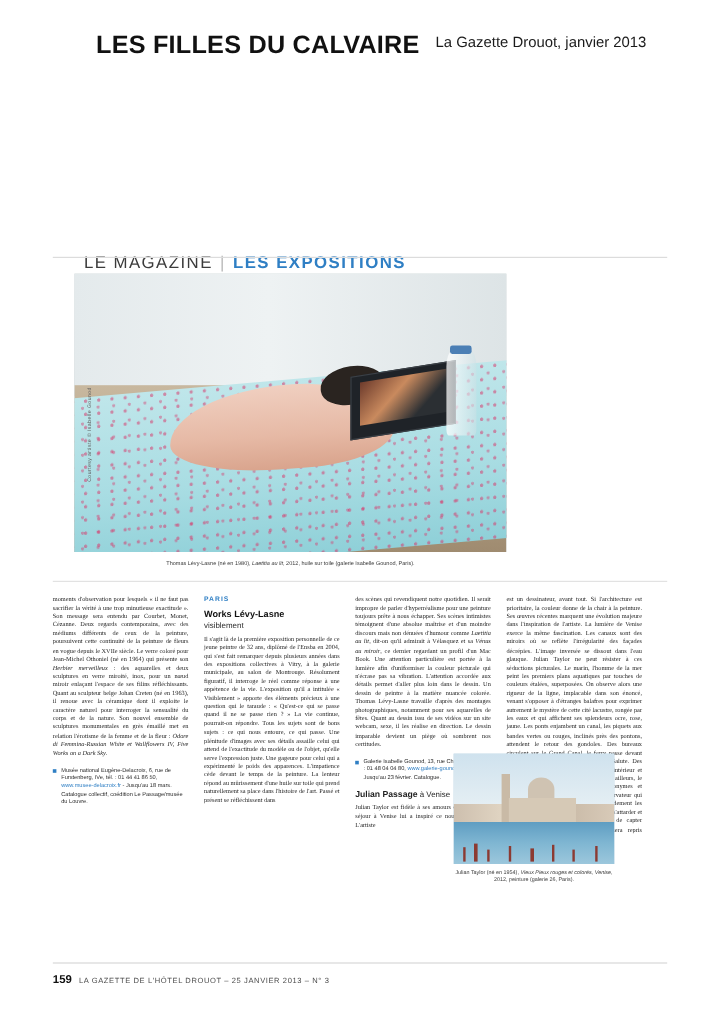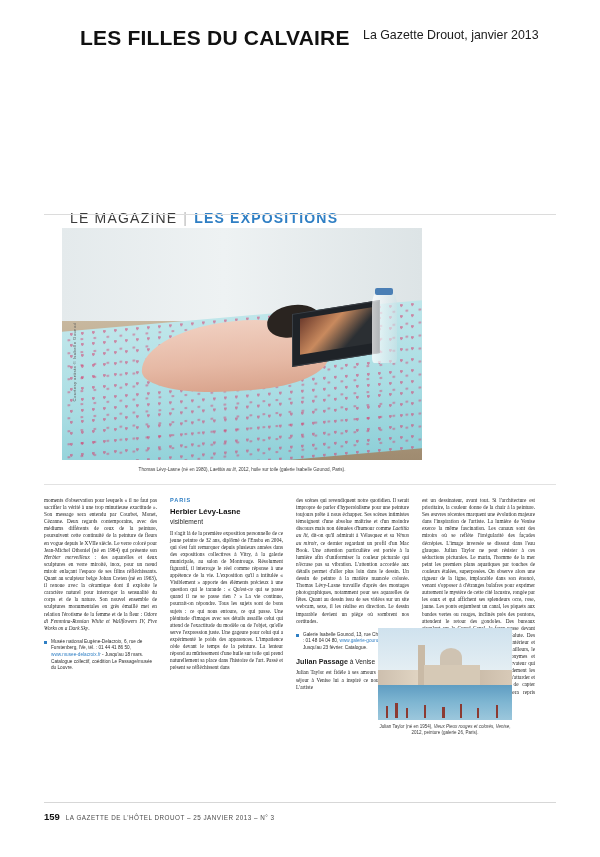--- a/index.html
+++ b/index.html
@@ -257,21 +257,21 @@
         <span>moments d'observation pour lesquels « il ne faut pas sacrifier la vérité à une trop minutieuse exactitude ». Son message sera entendu par Courbet, Monet, Cézanne. Deux regards contemporains, avec des médiums différents de ceux de la peinture, poursuivent cette continuité de la peinture de fleurs en vogue depuis le XVIIe siècle. Le verre coloré pour Jean-Michel Othoniel (né en 1964) qui présente son </span><i>Herbier merveilleux</i><span> : des aquarelles et deux sculptures en verre miroité, inox, pour un nœud miroir enlaçant l'espace de ses filins réfléchissants. Quant au sculpteur belge Johan Creten (né en 1963), il renoue avec la céramique dont il exploite le caractère naturel pour interroger la sensualité du corps et de la nature. Son nouvel ensemble de sculptures monumentales en grès émaillé met en relation l'érotisme de la femme et de la fleur : </span><i>Odore di Femmina-Russian White et Wallflowers IV, Five Works on a Dark Sky</i><span>.</span>
       </div>
       <div class="info">
         <span>Musée national Eugène-Delacroix, 6, rue de Furstenberg, IVe, tél. : 01 44 41 86 50,</span>
         <span class="web">www.musee-delacroix.fr</span><span> - Jusqu'au 18 mars. Catalogue collectif, coédition Le Passage/musée du Louvre.</span>
       </div>
     </div>
 
     <div class="col col2">
       <div class="kicker">PARIS</div>
-      <div class="art-title">Herbier Lévy-Lasne</div>
+      <div class="art-title">Works Lévy-Lasne</div>
       <div class="art-sub">visiblement</div>
       <div class="bodytext">Il s'agit là de la première exposition personnelle de ce jeune peintre de 32 ans, diplômé de l'Ensba en 2004, qui s'est fait remarquer depuis plusieurs années dans des expositions collectives à Vitry, à la galerie municipale, au salon de Montrouge. Résolument figuratif, il interroge le réel comme réponse à une appétence de la vie. L'exposition qu'il a intitulée « Visiblement » apporte des éléments précieux à une question qui le taraude : « Qu'est-ce qui se passe quand il ne se passe rien ? » La vie continue, pourrait-on répondre. Tous les sujets sont de bons sujets : ce qui nous entoure, ce qui passe. Une plénitude d'images avec ses détails assaille celui qui attend de l'exactitude du modèle ou de l'objet, qu'elle serve l'expression juste. Une gageure pour celui qui a expérimenté le poids des apparences. L'impatience cède devant le temps de la peinture. La lenteur répond au mûrissement d'une huile sur toile qui prend naturellement sa place dans l'histoire de l'art. Passé et présent se réfléchissent dans</div>
     </div>
 
     <div class="col col3">
       <div class="bodytext">
         <span>des scènes qui revendiquent notre quotidien. Il serait impropre de parler d'hyperréalisme pour une peinture toujours prête à nous échapper. Ses scènes intimistes témoignent d'une absolue maîtrise et d'un moindre discours mais non dénuées d'humour comme </span><i>Laetitia au lit</i><span>, dit-on qu'il admirait à Vélasquez et sa </span><i>Vénus au miroir</i><span>, ce dernier regardant un profil d'un Mac Book. Une attention particulière est portée à la lumière afin d'uniformiser la couleur picturale qui n'écrase pas sa vibration. L'attention accordée aux détails permet d'aller plus loin dans le dessin. Un dessin de peintre à la matière nuancée colorée. Thomas Lévy-Lasne travaille d'après des montages photographiques, notamment pour ses aquarelles de fêtes. Quant au dessin issu de ses vidéos sur un site webcam, sexe, il les réalise en direction. Le dessin imparable devient un piège où sombrent nos certitudes.</span>
       </div>
       <div class="info">
         <span>Galerie Isabelle Gounod, 13, rue Chapon, IIIe, tél. : 01 48 04 04 80,</span>

